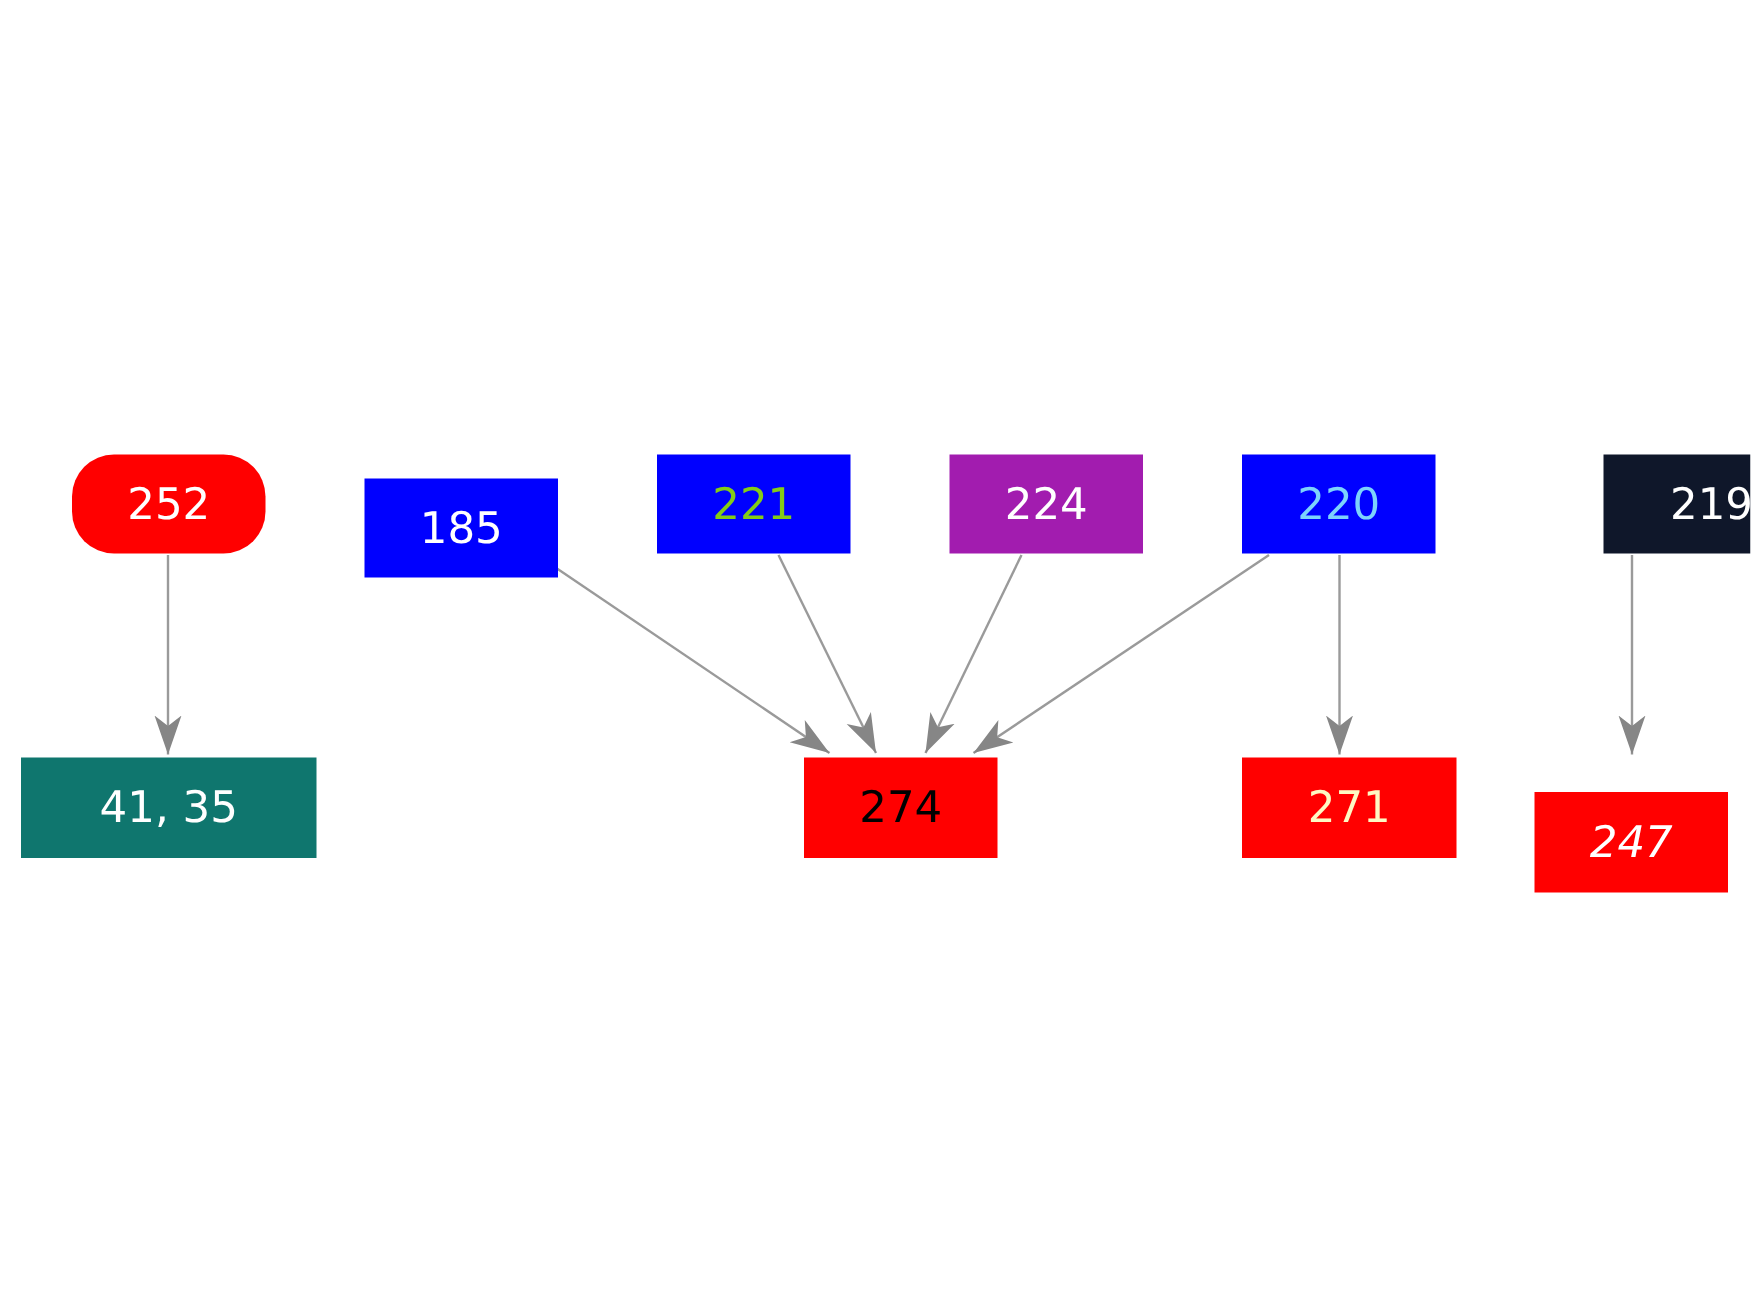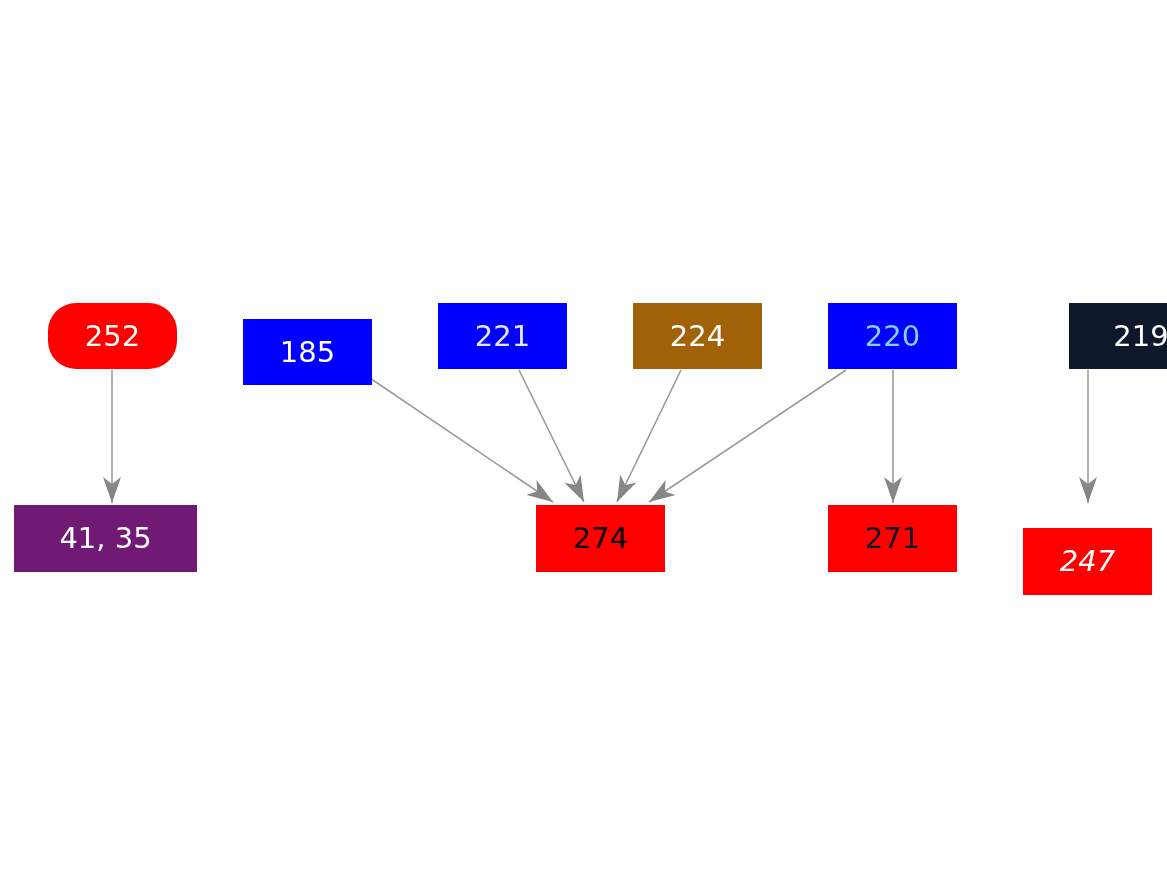--- a/index.html
+++ b/index.html
@@ -49,22 +49,22 @@
         <line x1="519" y1="370" x2="584" y2="502" stroke="#9a9a9a" stroke-width="1.6" marker-end="url(#arrowhead)"></line>
         <line x1="681" y1="370" x2="617" y2="502" stroke="#9a9a9a" stroke-width="1.6" marker-end="url(#arrowhead)"></line>
         <line x1="846" y1="370" x2="649" y2="502" stroke="#9a9a9a" stroke-width="1.6" marker-end="url(#arrowhead)"></line>
         <line x1="893" y1="370" x2="893" y2="503" stroke="#9a9a9a" stroke-width="1.6" marker-end="url(#arrowhead)"></line>
         <line x1="1088" y1="370" x2="1088" y2="503" stroke="#9a9a9a" stroke-width="1.6" marker-end="url(#arrowhead)"></line>
       </g>
   </svg>
   <div id="nodes">
       <div class="node" style="left: 48px; top: 303px; width: 129px; height: 66px; background: rgb(255, 0, 0); color: rgb(255, 255, 255); border-radius: 28px;">252</div>
       <div class="node" style="left: 243px; top: 319px; width: 129px; height: 66px; background: rgb(0, 0, 255); color: rgb(255, 255, 255);">185</div>
-      <div class="node" style="left: 438px; top: 303px; width: 129px; height: 66px; background: rgb(0, 0, 255); color: #e5e5e5;">221</div>
-      <div class="node" style="left: 633px; top: 303px; width: 129px; height: 66px; background: #a16207; color: rgb(255, 255, 255);">224</div>
+      <div class="node" style="left: 438px; top: 303px; width: 129px; height: 66px; background: rgb(0, 0, 255); color: #84cc16;">221</div>
+      <div class="node" style="left: 633px; top: 303px; width: 129px; height: 66px; background: #a21caf; color: rgb(255, 255, 255);">224</div>
       <div class="node" style="left: 828px; top: 303px; width: 129px; height: 66px; background: rgb(0, 0, 255); color: #7dd3fc;">220</div>
       <div class="node" style="left: 1069px; top: 303px; width: 144px; height: 66px; background: #0f172a; color: rgb(255, 255, 255);">219</div>
-      <div class="node" style="left: 14px; top: 505px; width: 183px; height: 67px; background: #701a75; color: rgb(255, 255, 255);">41, 35</div>
+      <div class="node" style="left: 14px; top: 505px; width: 197px; height: 67px; background: #0f766e; color: rgb(255, 255, 255);">41, 35</div>
       <div class="node" style="left: 536px; top: 505px; width: 129px; height: 67px; background: rgb(255, 0, 0); color: #000000;">274</div>
-      <div class="node" style="left: 828px; top: 505px; width: 129px; height: 67px; background: rgb(255, 0, 0); color: #0f172a;">271</div>
+      <div class="node" style="left: 828px; top: 505px; width: 143px; height: 67px; background: rgb(255, 0, 0); color: #fef9c3;">271</div>
       <div class="node" style="left: 1023px; top: 528px; width: 129px; height: 67px; background: rgb(255, 0, 0); color: rgb(255, 255, 255); font-style: italic;">247</div>
     </div>
 </div>
 
 </body></html>

